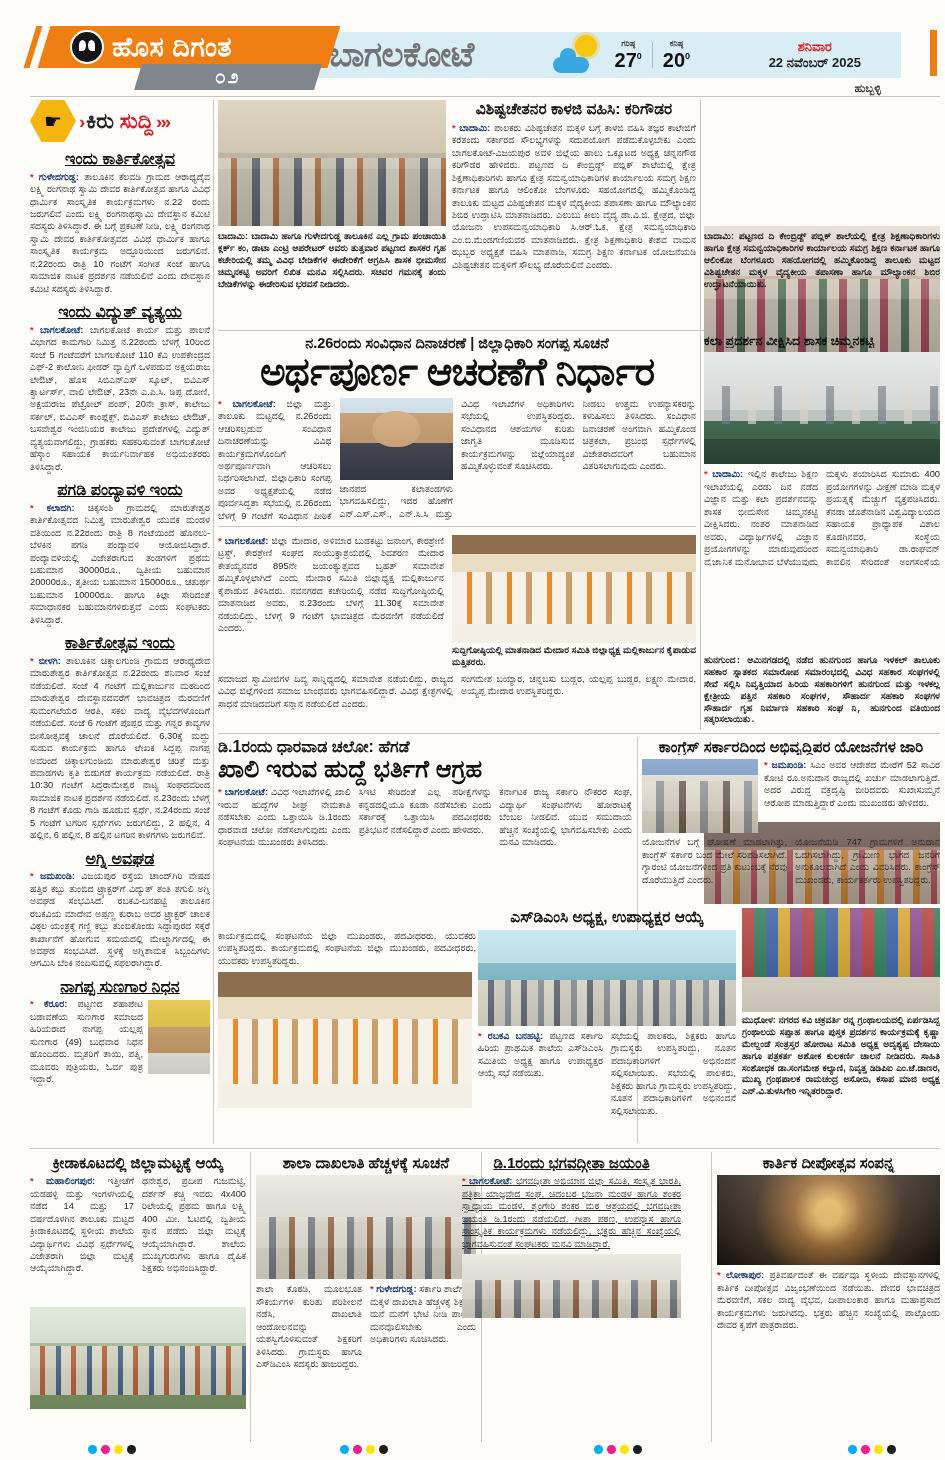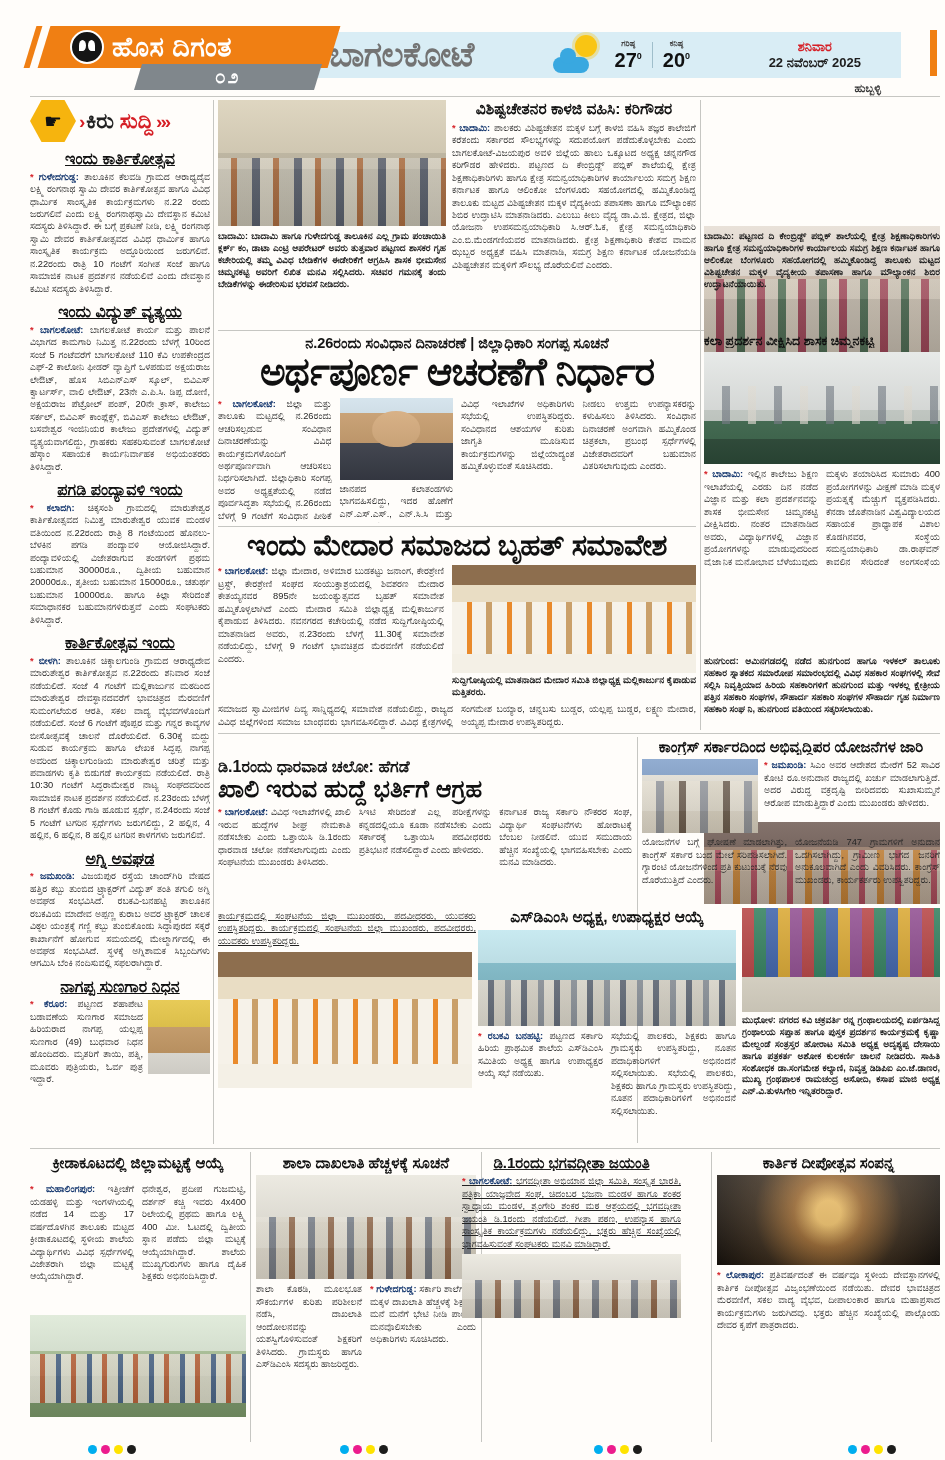--- a/index.html
+++ b/index.html
@@ -231,59 +231,58 @@
       <div>
           <p class="bd"><span class="dl">ಬಾದಾಮಿ:</span> <span>ಇಲ್ಲಿನ ಕಾಲೇಜು ಶಿಕ್ಷಣ ಇಲಾಖೆಯಲ್ಲಿ ಎರಡು ದಿನ ನಡೆದ ವಿಜ್ಞಾನ ಮತ್ತು ಕಲಾ ಪ್ರದರ್ಶನವನ್ನು ಶಾಸಕ ಭೀಮಸೇನ ಚಿಮ್ಮನಕಟ್ಟಿ ವೀಕ್ಷಿಸಿದರು. ನಂತರ ಮಾತನಾಡಿದ ಅವರು, ವಿದ್ಯಾರ್ಥಿಗಳಲ್ಲಿ ವಿಜ್ಞಾನ ಪ್ರಯೋಗಗಳನ್ನು ಮಾಡುವುದರಿಂದ ವೈಜ್ಞಾನಿಕ ಮನೋಭಾವ ಬೆಳೆಯುವುದು ಎಂದರು.</span></p>
         </div>
       <div>
           <p class="bd">ಮಕ್ಕಳು ತಯಾರಿಸಿದ ಸುಮಾರು 400 ಪ್ರಯೋಗಗಳನ್ನು ವೀಕ್ಷಣೆ ಮಾಡಿ ಮಕ್ಕಳ ಪ್ರಯತ್ನಕ್ಕೆ ಮೆಚ್ಚುಗೆ ವ್ಯಕ್ತಪಡಿಸಿದರು. ಕೆನಡಾ ಜೊತೆನಾಡಿನ ವಿಶ್ವವಿದ್ಯಾಲಯದ ಸಹಾಯಕ ಪ್ರಾಧ್ಯಾಪಕ ವಿಶಾಲ ಕೊಡಗಿನವರ, ಸಂಸ್ಥೆಯ ಸಮನ್ವಯಾಧಿಕಾರಿ ಡಾ.ರಾಘವನ್ ಕಾವಲಿನ ಸೇರಿದಂತೆ ಅಂಗಸಂಸ್ಥೆಯ ಮುಖ್ಯಸ್ಥರು ಹಾಜರಿದ್ದರು.</p>
         </div>
     </div>
   </div>
 
   <div class="abs" style="left:218px;top:530px;width:478px;height:200px;overflow:hidden;">
-    <h1 class="head-lg">ಇಂದು ಮೇದಾರ ಸಮಾಜದ ಬೃಹತ್ ಸಮಾವೇಶ</h1>
     <div style="display:flex;gap:8px;margin-top:5px;">
       <div style="width:226px;">
           <p class="bd"><span class="dl">ಬಾಗಲಕೋಟೆ:</span> <span>ಜಿಲ್ಲಾ ಮೇದಾರ, ಅಳಿಮಾರ ಬುಡಕಟ್ಟು ಜನಾಂಗ, ಕೇರಶ್ರೇಣಿ ಟ್ರಸ್ಟ್, ಕೇರಶ್ರೇಣಿ ಸಂಘದ ಸಂಯುಕ್ತಾಶ್ರಯದಲ್ಲಿ ಶಿವಶರಣ ಮೇದಾರ ಕೇತಯ್ಯನವರ 895ನೇ ಜಯಂತ್ಯುತ್ಸವದ ಬೃಹತ್ ಸಮಾವೇಶ ಹಮ್ಮಿಕೊಳ್ಳಲಾಗಿದೆ ಎಂದು ಮೇದಾರ ಸಮಿತಿ ಜಿಲ್ಲಾಧ್ಯಕ್ಷ ಮಲ್ಲಿಕಾರ್ಜುನ ಕೈಪಾಡುವ ತಿಳಿಸಿದರು. ನವನಗರದ ಕಚೇರಿಯಲ್ಲಿ ನಡೆದ ಸುದ್ದಿಗೋಷ್ಠಿಯಲ್ಲಿ ಮಾತನಾಡಿದ ಅವರು, ನ.23ರಂದು ಬೆಳಗ್ಗೆ 11.30ಕ್ಕೆ ಸಮಾವೇಶ ನಡೆಯಲಿದ್ದು, ಬೆಳಗ್ಗೆ 9 ಗಂಟೆಗೆ ಭಾವಚಿತ್ರದ ಮೆರವಣಿಗೆ ನಡೆಯಲಿದೆ ಎಂದರು.</span></p>
         </div>
       <div style="width:244px;">
         <div class="ph ph-dais" style="width:100%;height:108px;"></div>
         <p class="cap" style="margin-top:2px;">ಸುದ್ದಿಗೋಷ್ಠಿಯಲ್ಲಿ ಮಾತನಾಡಿದ ಮೇದಾರ ಸಮಿತಿ ಜಿಲ್ಲಾಧ್ಯಕ್ಷ ಮಲ್ಲಿಕಾರ್ಜುನ ಕೈಪಾಡುವ ಮತ್ತಿತರರು.</p>
       </div>
     </div>
     <div class="cols" style="margin-top:4px;">
       <div>
           <p class="bd">ಸಮಾಜದ ಸ್ವಾಮೀಜಿಗಳ ದಿವ್ಯ ಸಾನ್ನಿಧ್ಯದಲ್ಲಿ ಸಮಾವೇಶ ನಡೆಯಲಿದ್ದು, ರಾಜ್ಯದ ವಿವಿಧ ಜಿಲ್ಲೆಗಳಿಂದ ಸಮಾಜ ಬಾಂಧವರು ಭಾಗವಹಿಸಲಿದ್ದಾರೆ. ವಿವಿಧ ಕ್ಷೇತ್ರಗಳಲ್ಲಿ ಸಾಧನೆ ಮಾಡಿದವರಿಗೆ ಸನ್ಮಾನ ನಡೆಯಲಿದೆ ಎಂದರು.</p>
         </div>
       <div>
           <p class="bd">ಸಂಗಮೇಶ ಬಯ್ಯಾರ, ಚನ್ನಬಸು ಬುಡ್ಡರ, ಯಲ್ಲಪ್ಪ ಬುಡ್ಡರ, ಲಕ್ಷ್ಮಣ ಮೇದಾರ, ಅಯ್ಯಪ್ಪ ಮೇದಾರ ಉಪಸ್ಥಿತರಿದ್ದರು.</p>
         </div>
     </div>
   </div>
 
   <div class="abs ph ph-hng" style="left:704px;top:570px;width:236px;height:82px;"></div>
-  <p class="cap abs" style="left:704px;top:656px;width:236px;height:72px;overflow:hidden;">ಹುನಗುಂದ: ಆಮಿನಗಡದಲ್ಲಿ ನಡೆದ ಹುನಗುಂದ ಹಾಗೂ ಇಳಕಲ್ ತಾಲೂಕು ಸಹಕಾರ ಸ್ನಾತಕದ ಸಮಾರೋಪ ಸಮಾರಂಭದಲ್ಲಿ ವಿವಿಧ ಸಹಕಾರ ಸಂಘಗಳಲ್ಲಿ ಸೇವೆ ಸಲ್ಲಿಸಿ ನಿವೃತ್ತಿಯಾದ ಹಿರಿಯ ಸಹಕಾರಿಗಳಿಗೆ ಹುನಗುಂದ ಮತ್ತು ಇಳಕಲ್ಲ ಕ್ಷೇತ್ರೀಯ ಪತ್ತಿನ ಸಹಕಾರಿ ಸಂಘಗಳ, ಸೌಹಾರ್ದ ಸಹಕಾರಿ ಸಂಘಗಳ ಸೌಹಾರ್ದ ಗೃಹ ನಿರ್ಮಾಣ ಸಹಕಾರಿ ಸಂಘ ನಿ, ಹುನಗುಂದ ವತಿಯಿಂದ ಸತ್ಕರಿಸಲಾಯಿತು.</p>
-
-  <div class="abs" style="left:218px;top:738px;width:414px;height:170px;overflow:hidden;margin-top:20px;">
+  <p class="cap abs" style="left:704px;top:656px;width:236px;height:72px;overflow:hidden;font-family:Liberation Mono, monospace;">ಹುನಗುಂದ: ಆಮಿನಗಡದಲ್ಲಿ ನಡೆದ ಹುನಗುಂದ ಹಾಗೂ ಇಳಕಲ್ ತಾಲೂಕು ಸಹಕಾರ ಸ್ನಾತಕದ ಸಮಾರೋಪ ಸಮಾರಂಭದಲ್ಲಿ ವಿವಿಧ ಸಹಕಾರ ಸಂಘಗಳಲ್ಲಿ ಸೇವೆ ಸಲ್ಲಿಸಿ ನಿವೃತ್ತಿಯಾದ ಹಿರಿಯ ಸಹಕಾರಿಗಳಿಗೆ ಹುನಗುಂದ ಮತ್ತು ಇಳಕಲ್ಲ ಕ್ಷೇತ್ರೀಯ ಪತ್ತಿನ ಸಹಕಾರಿ ಸಂಘಗಳ, ಸೌಹಾರ್ದ ಸಹಕಾರಿ ಸಂಘಗಳ ಸೌಹಾರ್ದ ಗೃಹ ನಿರ್ಮಾಣ ಸಹಕಾರಿ ಸಂಘ ನಿ, ಹುನಗುಂದ ವತಿಯಿಂದ ಸತ್ಕರಿಸಲಾಯಿತು.</p>
+
+  <div class="abs" style="left:218px;top:738px;width:414px;height:170px;overflow:hidden;">
     <div class="kicker" style="text-align:left;font-size:16px;">ಡಿ.1ರಂದು ಧಾರವಾಡ ಚಲೋ: ಹೆಗಡೆ</div>
     <h2 class="head-md">ಖಾಲಿ ಇರುವ ಹುದ್ದೆ ಭರ್ತಿಗೆ ಆಗ್ರಹ</h2>
     <div class="cols" style="margin-top:5px;">
       <div>
           <p class="bd"><span class="dl">ಬಾಗಲಕೋಟೆ:</span> <span>ವಿವಿಧ ಇಲಾಖೆಗಳಲ್ಲಿ ಖಾಲಿ ಇರುವ ಹುದ್ದೆಗಳ ಶೀಘ್ರ ನೇಮಕಾತಿ ನಡೆಸಬೇಕು ಎಂದು ಒತ್ತಾಯಿಸಿ ಡಿ.1ರಂದು ಧಾರವಾಡ ಚಲೋ ನಡೆಸಲಾಗುವುದು ಎಂದು ಸಂಘಟನೆಯ ಮುಖಂಡರು ತಿಳಿಸಿದರು.</span></p>
         </div>
       <div>
           <p class="bd">ಸಿಇಟಿ ಸೇರಿದಂತೆ ಎಲ್ಲ ಪರೀಕ್ಷೆಗಳನ್ನು ಕನ್ನಡದಲ್ಲಿಯೂ ಕೂಡಾ ನಡೆಸಬೇಕು ಎಂದು ಸರ್ಕಾರಕ್ಕೆ ಒತ್ತಾಯಿಸಿ ಪದವೀಧರರು ಪ್ರತಿಭಟನೆ ನಡೆಸಲಿದ್ದಾರೆ ಎಂದು ಹೇಳಿದರು.</p>
         </div>
       <div>
           <p class="bd">ಕರ್ನಾಟಕ ರಾಜ್ಯ ಸರ್ಕಾರಿ ನೌಕರರ ಸಂಘ, ವಿದ್ಯಾರ್ಥಿ ಸಂಘಟನೆಗಳು ಹೋರಾಟಕ್ಕೆ ಬೆಂಬಲ ನೀಡಲಿವೆ. ಯುವ ಸಮುದಾಯ ಹೆಚ್ಚಿನ ಸಂಖ್ಯೆಯಲ್ಲಿ ಭಾಗವಹಿಸಬೇಕು ಎಂದು ಮನವಿ ಮಾಡಿದರು.</p>
         </div>
     </div>
   </div>
-  <div class="abs" style="left:218px;top:910px;width:258px;height:234px;overflow:hidden;text-decoration:underline;">
+  <div class="abs" style="left:218px;top:930px;width:258px;height:234px;overflow:hidden;">
     <p class="bd">ಕಾರ್ಯಕ್ರಮದಲ್ಲಿ ಸಂಘಟನೆಯ ಜಿಲ್ಲಾ ಮುಖಂಡರು, ಪದವೀಧರರು, ಯುವಕರು ಉಪಸ್ಥಿತರಿದ್ದರು. ಕಾರ್ಯಕ್ರಮದಲ್ಲಿ ಸಂಘಟನೆಯ ಜಿಲ್ಲಾ ಮುಖಂಡರು, ಪದವೀಧರರು, ಯುವಕರು ಉಪಸ್ಥಿತರಿದ್ದರು.</p>
     <div class="ph ph-dais" style="width:254px;height:136px;margin-top:5px;"></div>
   </div>
 
   <div class="abs" style="left:642px;top:738px;width:298px;height:166px;overflow:hidden;">
     <h2 class="head-sm" style="font-size:15px;text-align:center;white-space:nowrap;overflow:hidden;">ಕಾಂಗ್ರೆಸ್ ಸರ್ಕಾರದಿಂದ ಅಭಿವೃದ್ಧಿಪರ ಯೋಜನೆಗಳ ಜಾರಿ</h2>
     <div style="display:flex;gap:6px;margin-top:4px;">
       <div class="ph ph-cong" style="width:116px;height:74px;flex:0 0 auto;"></div>
       <p class="bd" style="flex:1;"><span class="dl">ಜಮಖಂಡಿ:</span> <span>ಸಿಎಂ ಅವರ ಆದೇಶದ ಮೇರೆಗೆ 52 ಸಾವಿರ ಕೋಟಿ ರೂ.ಅನುದಾನ ರಾಜ್ಯದಲ್ಲಿ ಖರ್ಚು ಮಾಡಲಾಗುತ್ತಿದೆ. ಅದರ ವಿರುದ್ಧ ವಕ್ರದೃಷ್ಟಿ ಬೀರಿದವರು ಸುಖಾಸುಮ್ಮನೆ ಆರೋಪ ಮಾಡುತ್ತಿದ್ದಾರೆ ಎಂದು ಮುಖಂಡರು ಹೇಳಿದರು.</span></p>
     </div>
@@ -310,21 +309,21 @@
     </div>
   </div>
 
   <div class="abs" style="left:742px;top:908px;width:198px;height:236px;overflow:hidden;">
     <div class="ph ph-books" style="width:100%;height:104px;"></div>
     <p class="cap" style="margin-top:3px;">ಮುಧೋಳ: ನಗರದ ಕವಿ ಚಕ್ರವರ್ತಿ ರನ್ನ ಗ್ರಂಥಾಲಯದಲ್ಲಿ ಏರ್ಪಡಿಸಿದ್ದ ಗ್ರಂಥಾಲಯ ಸಪ್ತಾಹ ಹಾಗೂ ಪುಸ್ತಕ ಪ್ರದರ್ಶನ ಕಾರ್ಯಕ್ರಮಕ್ಕೆ ಕೃಷ್ಣಾ ಮೇಲ್ದಂಡೆ ಸಂತ್ರಸ್ತರ ಹೋರಾಟ ಸಮಿತಿ ಅಧ್ಯಕ್ಷ ಅದೃಶ್ಯಪ್ಪ ದೇಸಾಯಿ ಹಾಗೂ ಪತ್ರಕರ್ತ ಅಶೋಕ ಕುಲಕರ್ಣಿ ಚಾಲನೆ ನೀಡಿದರು. ಸಾಹಿತಿ ಸಂಶೋಧಕ ಡಾ.ಸಂಗಮೇಶ ಕಲ್ಯಾಣಿ, ನಿವೃತ್ತ ಡಿಡಿಪಿಐ ಎಂ.ಜೆ.ಡಾಣರ, ಮುಖ್ಯ ಗ್ರಂಥಪಾಲಕ ರಾಮಚಂದ್ರ ಅಸೋದಿ, ಕಸಾಪ ಮಾಜಿ ಅಧ್ಯಕ್ಷ ಎನ್.ವಿ.ತುಳಸಿಗೇರಿ ಇನ್ನಿತರರಿದ್ದಾರೆ.</p>
   </div>
 
   <div class="abs" style="left:30px;top:1154px;width:216px;height:288px;overflow:hidden;">
     <h2 class="head-sm" style="text-align:center;">ಕ್ರೀಡಾಕೂಟದಲ್ಲಿ ಜಿಲ್ಲಾಮಟ್ಟಕ್ಕೆ ಆಯ್ಕೆ</h2>
-    <div class="cols" style="margin-top:12px;height:128px;justify-content:center;">
+    <div class="cols" style="margin-top:4px;height:128px;justify-content:center;">
       <div>
           <p class="bd"><span class="dl">ಮಹಾಲಿಂಗಪುರ:</span> <span>ಇತ್ತೀಚೆಗೆ ಯಡಹಳ್ಳಿ ಮತ್ತು ಇಂಗಳಗಿಯಲ್ಲಿ ನಡೆದ 14 ಮತ್ತು 17 ವರ್ಷದೊಳಗಿನ ತಾಲೂಕು ಮಟ್ಟದ ಕ್ರೀಡಾಕೂಟದಲ್ಲಿ ಸ್ಥಳೀಯ ಶಾಲೆಯ ವಿದ್ಯಾರ್ಥಿಗಳು ವಿವಿಧ ಸ್ಪರ್ಧೆಗಳಲ್ಲಿ ವಿಜೇತರಾಗಿ ಜಿಲ್ಲಾ ಮಟ್ಟಕ್ಕೆ ಆಯ್ಕೆಯಾಗಿದ್ದಾರೆ.</span></p>
         </div>
       <div>
           <p class="bd">ಧನೇಶ್ವರ, ಪ್ರದೀಪ ಗುಜಮಟ್ಟಿ, ದರ್ಶನ್ ಕಚ್ಚಿ ಇವರು 4x400 ರಿಲೇಯಲ್ಲಿ ಪ್ರಥಮ ಹಾಗೂ ಲಕ್ಷ್ಮಿ 400 ಮೀ. ಓಟದಲ್ಲಿ ದ್ವಿತೀಯ ಸ್ಥಾನ ಪಡೆದು ಜಿಲ್ಲಾ ಮಟ್ಟಕ್ಕೆ ಆಯ್ಕೆಯಾಗಿದ್ದಾರೆ. ಶಾಲೆಯ ಮುಖ್ಯಗುರುಗಳು ಹಾಗೂ ದೈಹಿಕ ಶಿಕ್ಷಕರು ಅಭಿನಂದಿಸಿದ್ದಾರೆ.</p>
         </div>
     </div>
     <div class="ph ph-sports" style="width:100%;height:102px;margin-top:4px;"></div>
   </div>
 

